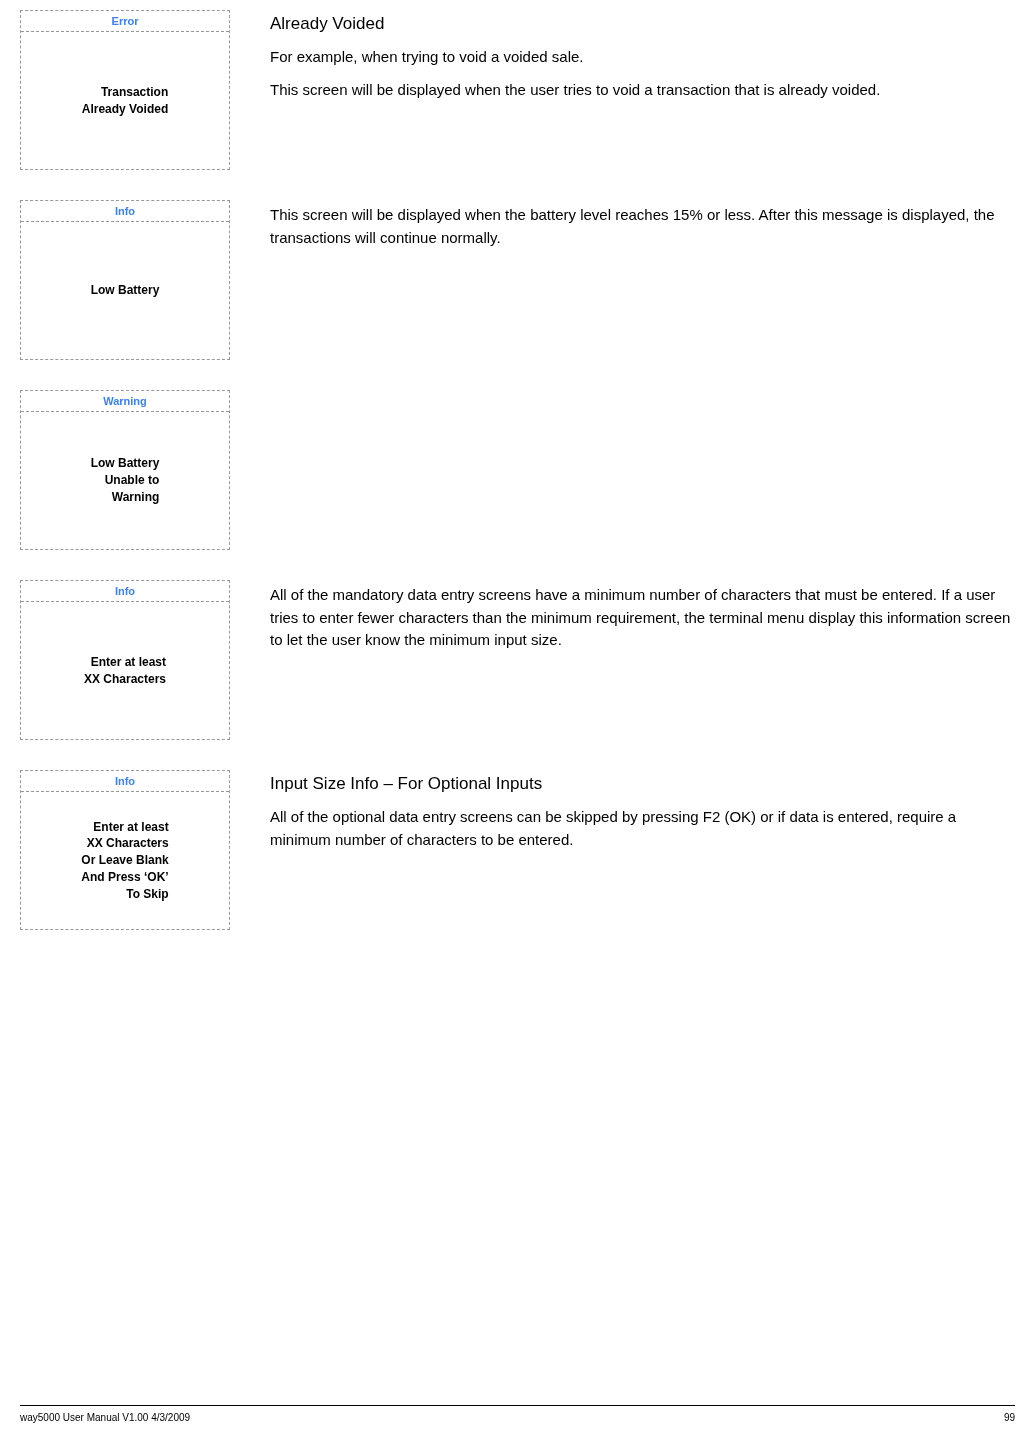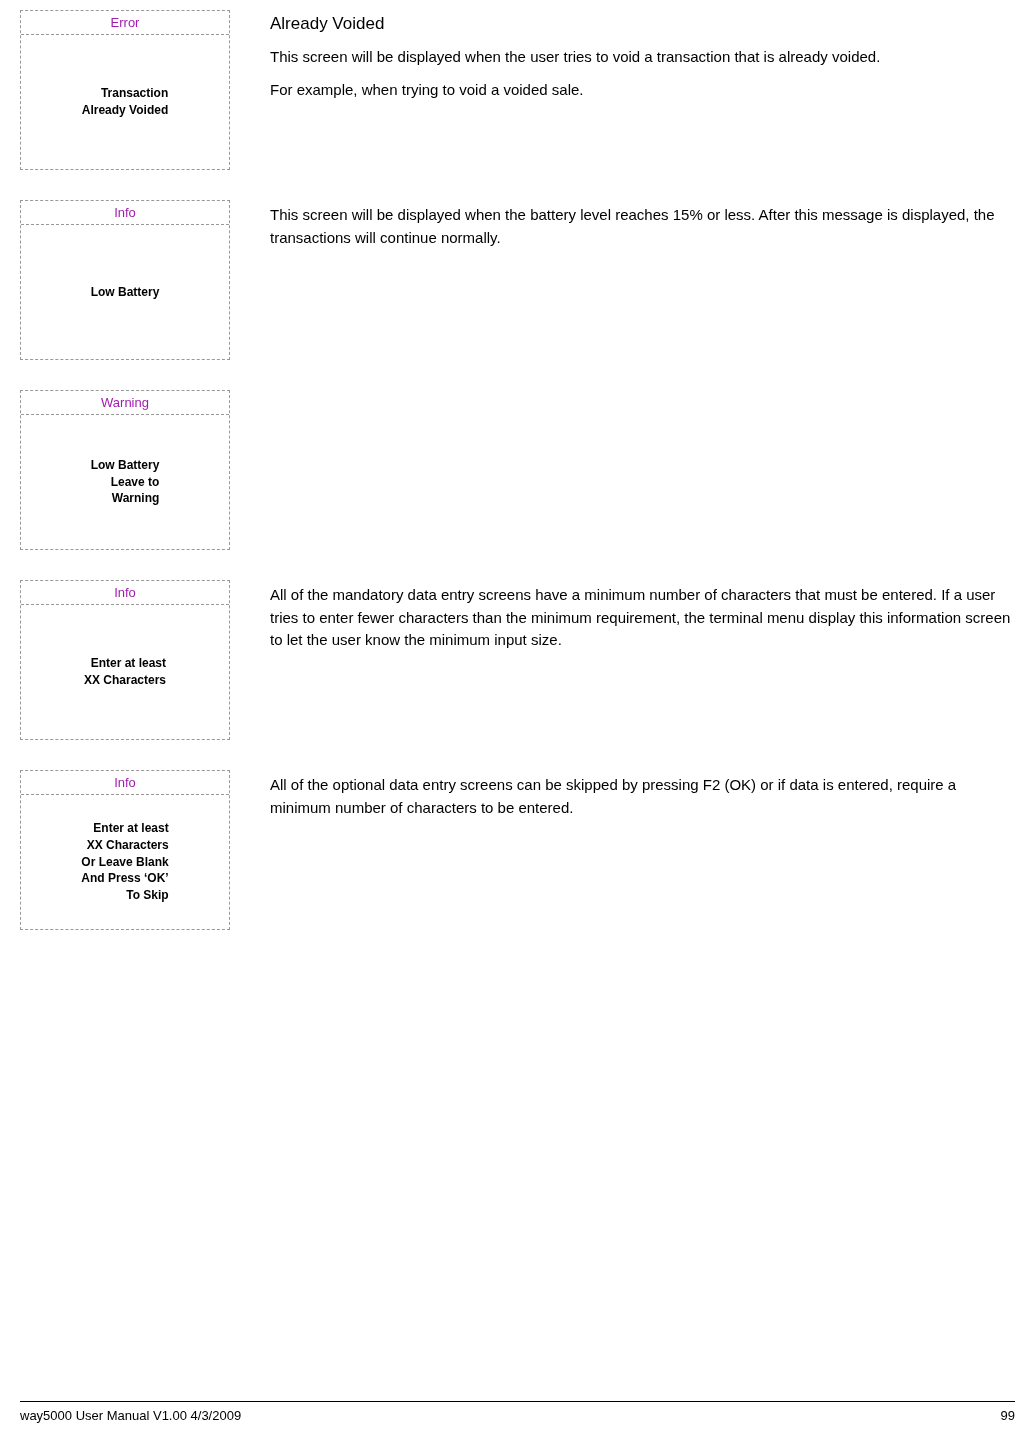--- a/index.html
+++ b/index.html
@@ -36,23 +36,24 @@
       align-items: center;
       padding: 0;
       position: relative;
       min-height: 160px;
     }
 
     .device-header {
       width: 100%;
       border-bottom: 1.5px dashed #999;
       text-align: center;
-      font-size: 13px;
+      font-size: 11px;
       padding: 4px 0;
-      color: #a21caf;
+      color: #3b82f6;
+      font-weight: bold;
     }
 
     .device-body {
       flex: 1;
       display: flex;
       flex-direction: column;
       align-items: flex-end;
       justify-content: center;
       padding: 10px 5px;
       text-align: center;
@@ -81,62 +82,62 @@
       margin-bottom: 10px;
     }
 
     .footer {
       position: absolute;
       bottom: 10px;
       left: 20px;
       right: 20px;
       display: flex;
       justify-content: space-between;
-      font-size: 13px;
+      font-size: 10px;
       border-top: 1px solid #000;
       padding-top: 6px;
     }
   </style>
 </head>
 <body>
 
 <div class="page-content">
 
 <div class="section">
       <div class="device-panel">
         <div class="device-header">Error</div>
         <div class="device-body">
           <div>Transaction</div>
           <div>Already Voided</div>
         </div>
       </div>
       <div class="description-panel">
         <div class="section-title">Already Voided</div>
+        <p class="section-text">For example, when trying to void a voided sale.</p>
         <p class="section-text">This screen will be displayed when the user tries to void a transaction that is already voided.</p>
-        <p class="section-text">For example, when trying to void a voided sale.</p>
       </div>
     </div>
     <div class="section">
       <div class="device-panel">
         <div class="device-header">Info</div>
         <div class="device-body">
           <div>Low Battery</div>
         </div>
       </div>
       <div class="description-panel">
         <p class="section-text">This screen will be displayed when the battery level reaches 15% or less. After this message is displayed, the transactions will continue normally.</p>
       </div>
     </div>
     <div class="section">
       <div class="device-panel">
         <div class="device-header">Warning</div>
         <div class="device-body">
           <div>Low Battery</div>
           <div></div>
-          <div>Leave to</div>
+          <div>Unable to</div>
           <div>Warning</div>
         </div>
       </div>
     </div>
     <div class="section">
       <div class="device-panel">
         <div class="device-header">Info</div>
         <div class="device-body">
           <div>Enter at least</div>
           <div>XX Characters</div>
@@ -151,20 +152,21 @@
         <div class="device-header">Info</div>
         <div class="device-body">
           <div>Enter at least</div>
           <div>XX Characters</div>
           <div>Or Leave Blank</div>
           <div>And Press ‘OK’</div>
           <div>To Skip</div>
         </div>
       </div>
       <div class="description-panel">
+        <div class="section-title">Input Size Info – For Optional Inputs</div>
         <p class="section-text">All of the optional data entry screens can be skipped by pressing F2 (OK) or if data is entered, require a minimum number of characters to be entered.</p>
       </div>
     </div>
   </div>
 
 <div class="footer">
   <span>way5000 User Manual V1.00     4/3/2009</span>
   <span>99</span>
 </div>
 

